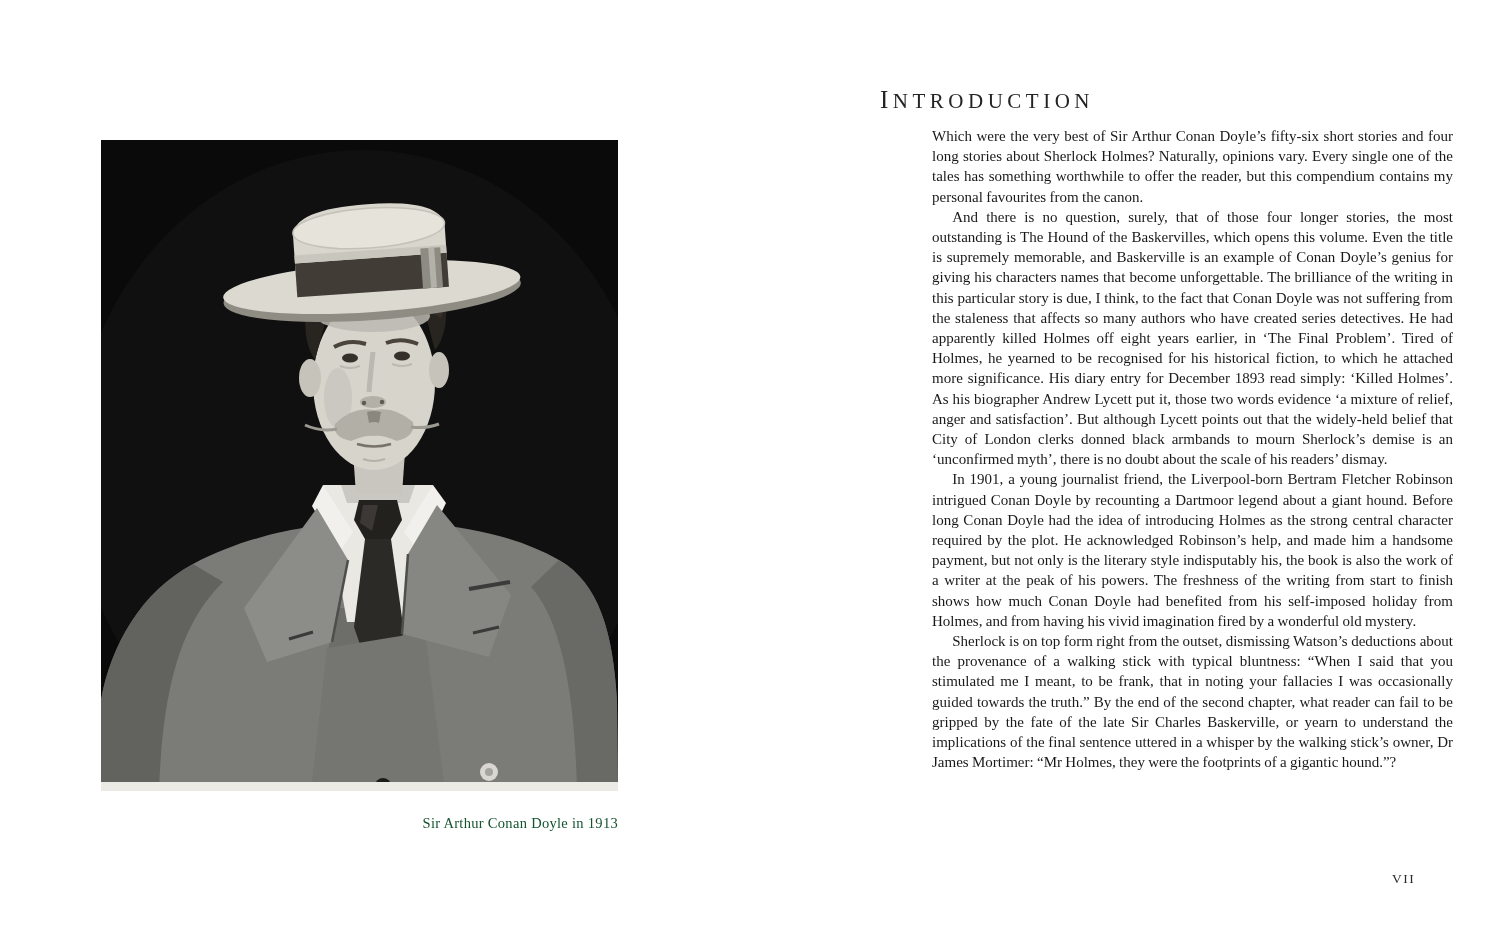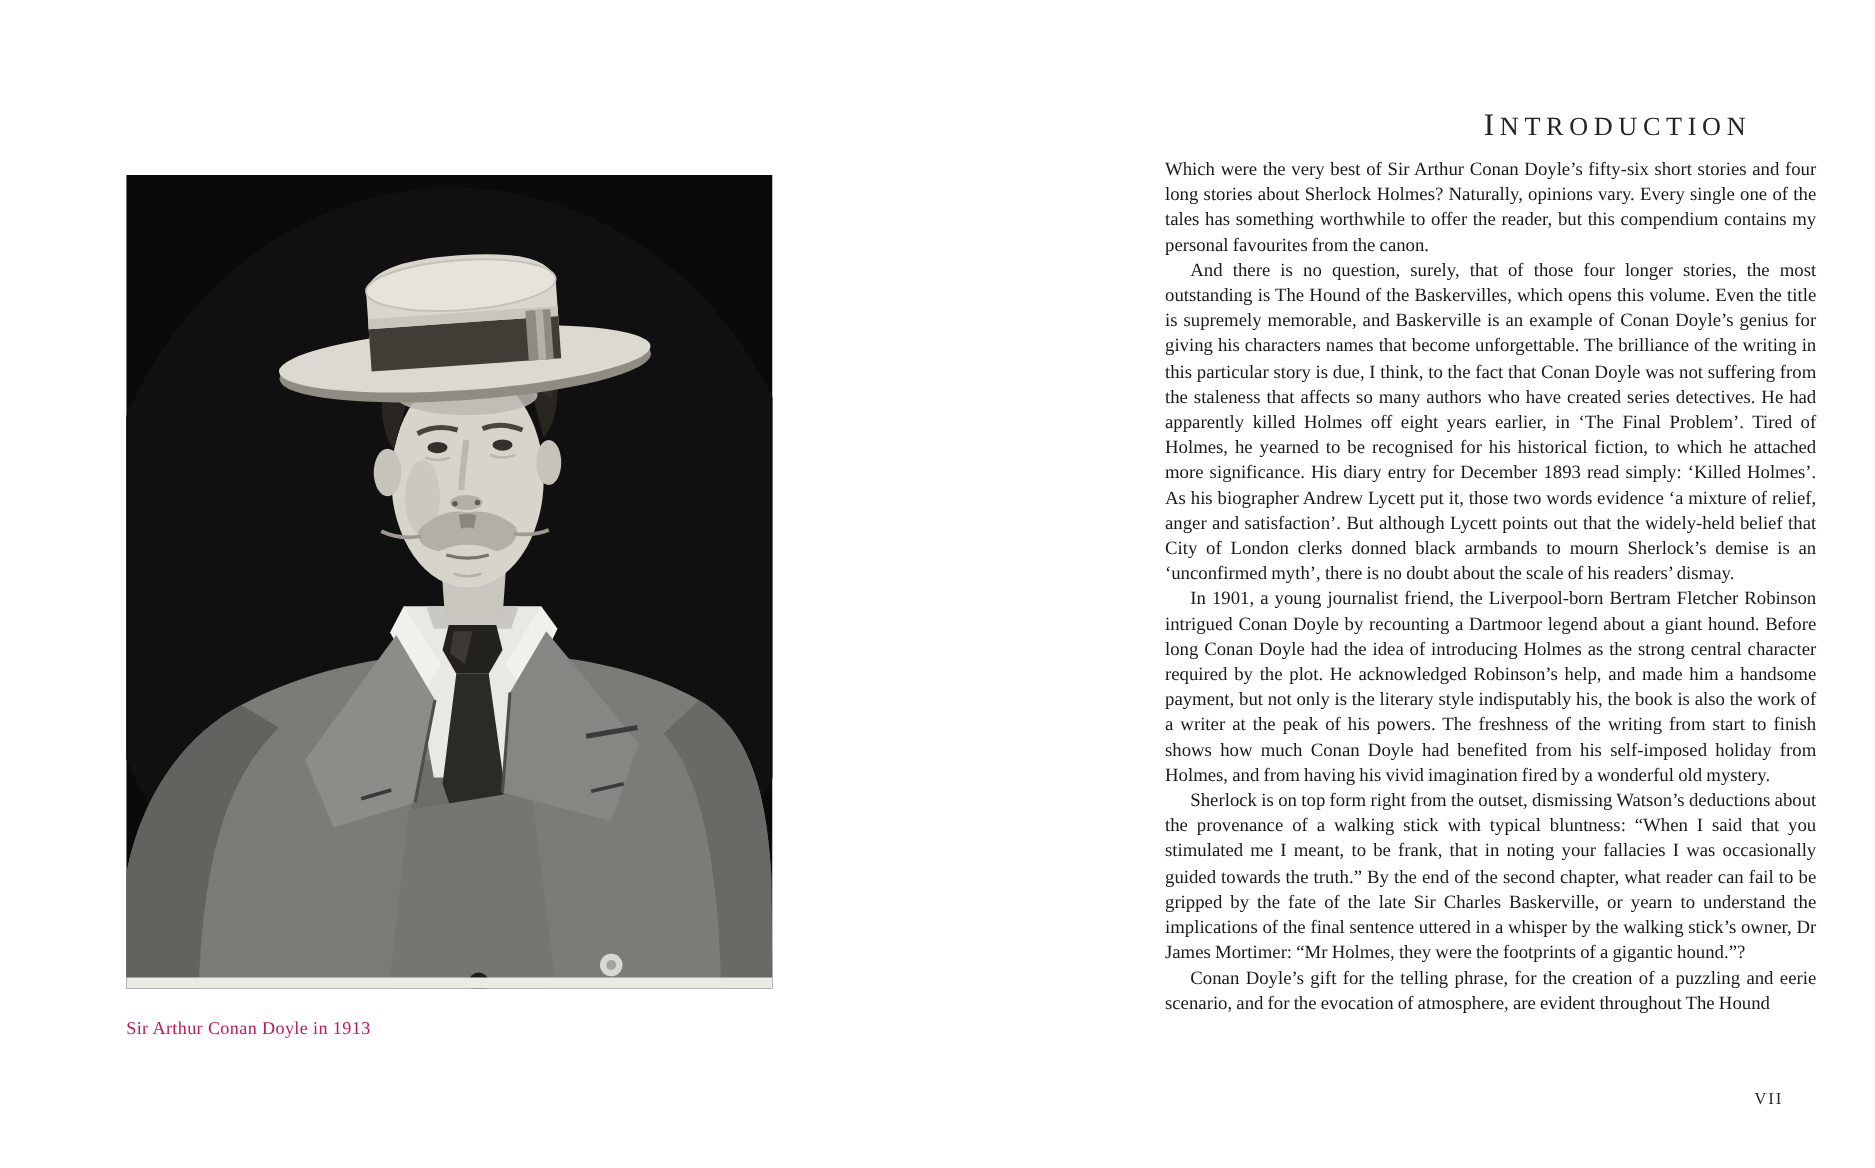--- a/index.html
+++ b/index.html
@@ -17,32 +17,32 @@
   .photo-svg {
     position: absolute;
     left: 101px; top: 140px;
     width: 517px; height: 651px;
     display: block;
   }
   .photo-caption {
     position: absolute;
     left: 101px; top: 815px;
     width: 517px;
-    text-align: left;
+    text-align: right;
     font-size: 14.5px;
     letter-spacing: 0.3px;
-    color: #be185d;
+    color: #14532d;
   }
   
   .chapter-heading {
     position: absolute;
     left: 880px; top: 79px;
     width: 521px;
     margin: 0;
-    text-align: right;
+    text-align: left;
     font-weight: 400;
     letter-spacing: 4.5px;
     color: #242424;
     white-space: nowrap;
   }
   .h-initial { font-size: 25px; }
   .h-rest    { font-size: 21px; text-transform: uppercase; }
   .body-copy {
     position: absolute;
     left: 932px; top: 126px;
@@ -53,21 +53,20 @@
     word-spacing: -0.4px;
     color: #191919;
   }
   .body-copy p { margin: 0; text-indent: 1.35em; }
   .body-copy p.first { text-indent: 0; }
   .italic { }
   .folio {
     position: absolute;
     left: 1392px; top: 871px;
     width: 46px;
-    text-align: center;
     font-size: 13.5px;
     letter-spacing: 1.5px;
     color: #2a2a2a;
   }
 </style>
 </head>
 <body>
 
 <div class="spread">
 
@@ -162,19 +161,18 @@
   </figure>
 
   <main>
     <h1 class="chapter-heading"><span class="h-initial">I</span><span class="h-rest">ntroduction</span></h1>
 
     <div class="body-copy">
       <p class="first"><span>Which were the very best of Sir Arthur Conan Doyle’s fifty-six short stories and four long stories about Sherlock Holmes? Naturally, opinions vary. Every single one of the tales has something worthwhile to offer the reader, but this compendium contains my personal favourites from the canon.</span></p>
       <p><span>And there is no question, surely, that of those four longer stories, the most outstanding is </span><span class="italic">The Hound of the Baskervilles</span><span>, which opens this volume. Even the title is supremely memorable, and Baskerville is an example of Conan Doyle’s genius for giving his characters names that become unforgettable. The brilliance of the writing in this particular story is due, I think, to the fact that Conan Doyle was not suffering from the staleness that affects so many authors who have created series detectives. He had apparently killed Holmes off eight years earlier, in ‘The Final Problem’. Tired of Holmes, he yearned to be recognised for his historical fiction, to which he attached more significance. His diary entry for December 1893 read simply: ‘Killed Holmes’. As his biographer Andrew Lycett put it, those two words evidence ‘a mixture of relief, anger and satisfaction’. But although Lycett points out that the widely-held belief that City of London clerks donned black armbands to mourn Sherlock’s demise is an ‘unconfirmed myth’, there is no doubt about the scale of his readers’ dismay.</span></p>
       <p><span>In 1901, a young journalist friend, the Liverpool-born Bertram Fletcher Robinson intrigued Conan Doyle by recounting a Dartmoor legend about a giant hound. Before long Conan Doyle had the idea of introducing Holmes as the strong central character required by the plot. He acknowledged Robinson’s help, and made him a handsome payment, but not only is the literary style indisputably his, the book is also the work of a writer at the peak of his powers. The freshness of the writing from start to finish shows how much Conan Doyle had benefited from his self-imposed holiday from Holmes, and from having his vivid imagination fired by a wonderful old mystery.</span></p>
       <p><span>Sherlock is on top form right from the outset, dismissing Watson’s deductions about the provenance of a walking stick with typical bluntness: “When I said that you stimulated me I meant, to be frank, that in noting your fallacies I was occasionally guided towards the truth.” By the end of the second chapter, what reader can fail to be gripped by the fate of the late Sir Charles Baskerville, or yearn to understand the implications of the final sentence uttered in a whisper by the walking stick’s owner, Dr James Mortimer: “Mr Holmes, they were the footprints of a gigantic hound.”?</span></p>
-      <p><span>Conan Doyle’s gift for the telling phrase, for the creation of a puzzling and eerie scenario, and for the evocation of atmosphere, are evident throughout </span><span class="italic">The Hound</span></p>
     </div>
 
     <div class="folio">VII</div>
   </main>
 
 </div>
 
 </body></html>

